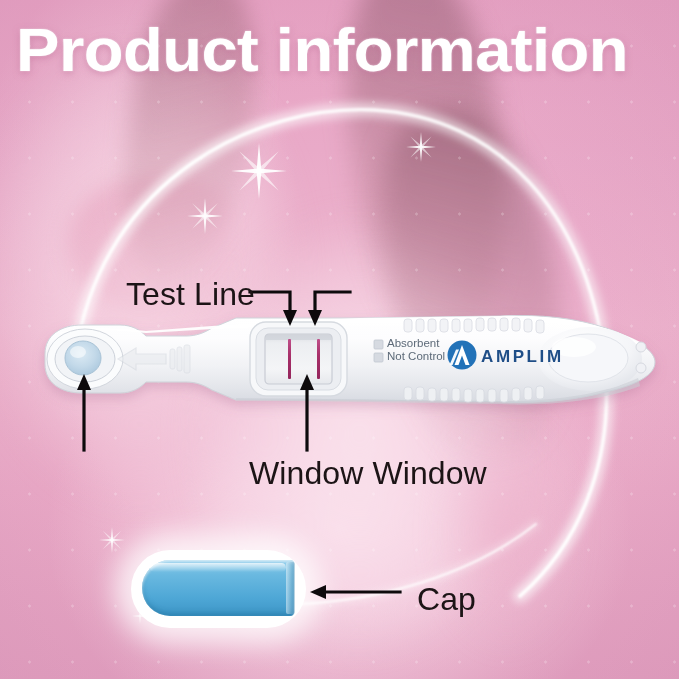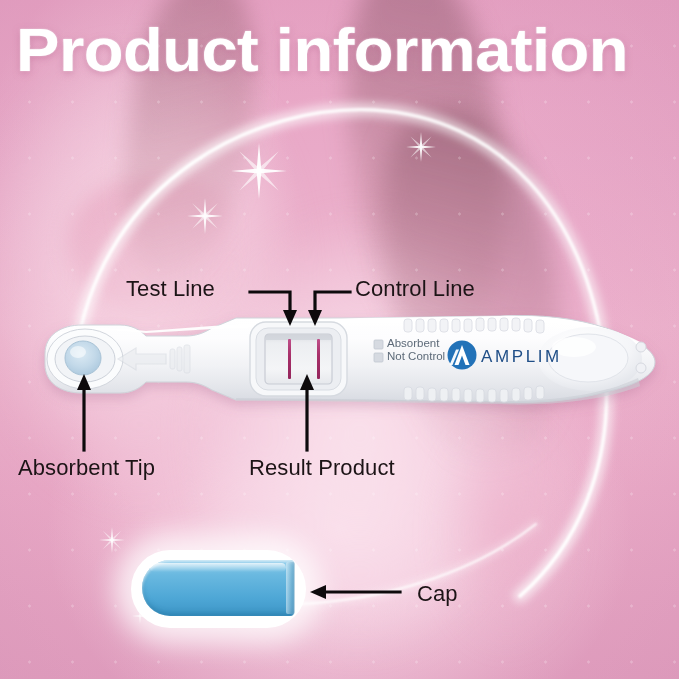--- a/index.html
+++ b/index.html
@@ -103,21 +103,21 @@
 
   
   .res-line{
     position:absolute;width:3px;height:40px;border-radius:1px;
   }
 
   
   .lbl{
     position:absolute;
     font-family:"Liberation Sans",sans-serif;
-    font-size:22px;
+    font-size:32px;
     color:#1c1416;
     white-space:nowrap;
     letter-spacing:.1px;
   }
   .lbl-sm{
     position:absolute;
     font-family:"Liberation Sans",sans-serif;
     font-size:11.5px;
     line-height:13.5px;
     color:#5d6a78;
@@ -360,21 +360,21 @@
       <path d="M 462,345 L 469.5,365 L 465.5,365 L 462,355.5 L 458.5,365 L 454.5,365 Z" fill="#ffffff"></path>
       <path d="M 456,349.5 L 459,349.5 L 452.5,365 L 449.5,365 Z" fill="#ffffff" opacity="0.95"></path>
     </g>
   </svg>
 
   <div class="res-line" style="left:288px;top:339px;background:linear-gradient(180deg,#c0508a,#a8306a 40%,#94255c);"></div>
   <div class="res-line" style="left:317px;top:339px;background:linear-gradient(180deg,#c0508a,#a8306a 40%,#94255c);"></div>
 
   <div class="lbl-sm" style="left:387px;top:337px;">Absorbent</div>
   <div class="lbl-sm" style="left:387px;top:350px;">Not Control</div>
-  <div class="brand" style="left:481px;top:347px;">AMPLIM</div>
+  <div class="brand" style="left:481px;top:347px;font-weight:bold;">AMPLIM</div>
 
   <div class="cap-glow"></div>
   <div class="cap-body"></div>
   <div class="cap-top-hl"></div>
   <div class="cap-right-edge"></div>
 
   <svg class="ann" viewBox="0 0 679 679">
     <g stroke="#0d0a0c" stroke-width="3.2" fill="none" stroke-linecap="square">
 
       <path d="M 250,292 L 290,292 L 290,316"></path>
@@ -390,18 +390,16 @@
     <g fill="#0d0a0c">
       <polygon points="290,326 283,310 297,310"></polygon>
       <polygon points="315,326 308,310 322,310"></polygon>
       <polygon points="84,374 77,390 91,390"></polygon>
       <polygon points="307,374 300,390 314,390"></polygon>
       <polygon points="310,592 326,585 326,599"></polygon>
     </g>
   </svg>
 
   <div class="lbl" style="left:126px;top:276px;">Test Line</div>
-  <div class="lbl" style="left:355px;top:276px;">Control Line</div>
-  <div class="lbl" style="left:18px;top:455px;">Absorbent Tip</div>
-  <div class="lbl" style="left:249px;top:455px;">Result Product</div>
+  <div class="lbl" style="left:249px;top:455px;">Window Window</div>
   <div class="lbl" style="left:417px;top:581px;">Cap</div>
 
 </div>
 
 </body></html>

